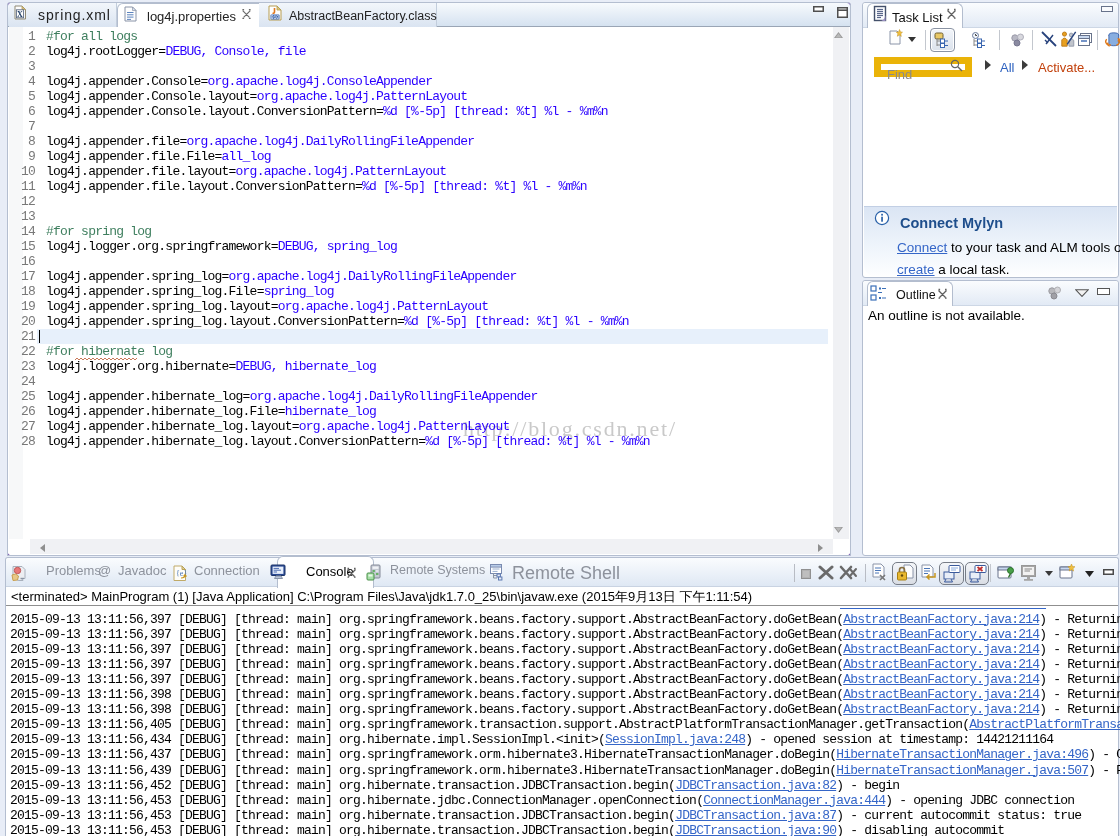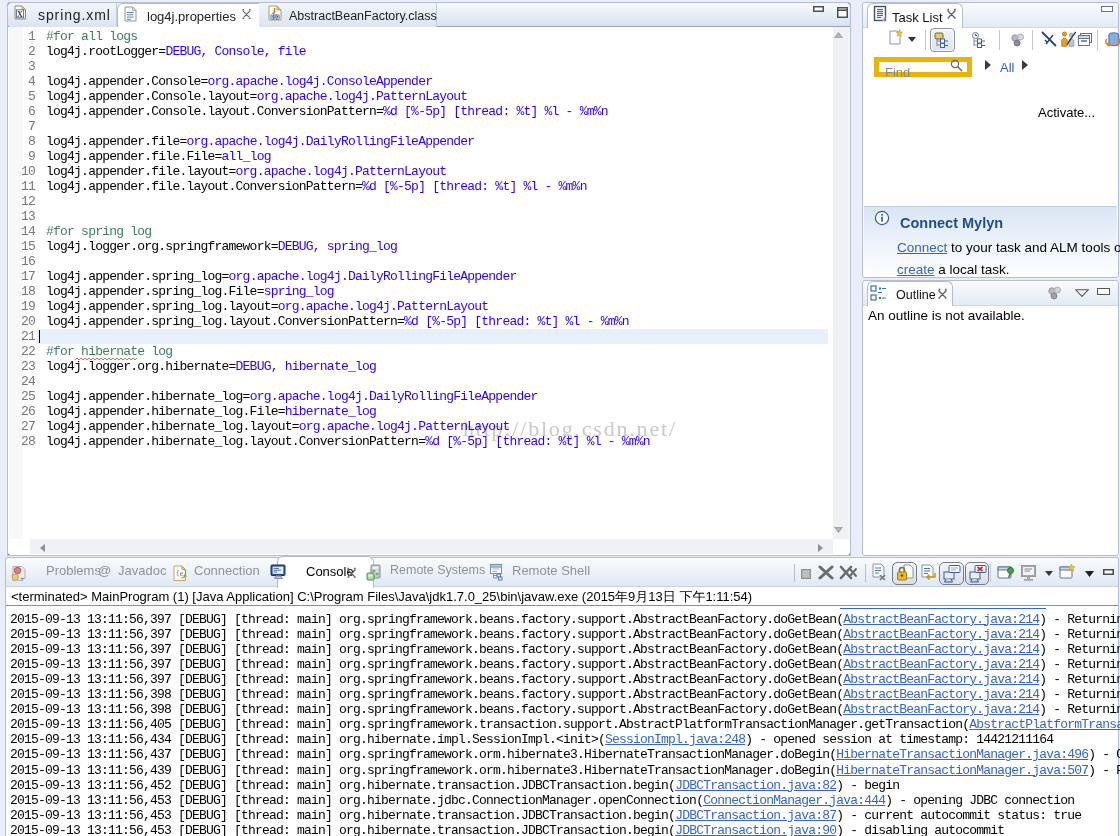--- a/index.html
+++ b/index.html
@@ -88,25 +88,25 @@
   </div>
 </div>
 
 <div id="tasklist" class="rpanel abs">
   <div class="phead">
     <div class="ptab" style="width:96px">
         <span style="position:absolute;left:24px;top:6px">Task List</span>
       </div>
   </div>
   <div id="tltoolbar" class="abs" style="left:0;top:26px;right:0;height:28px;"></div>
-  <div id="findbox" class="abs" style="left:11px;top:54px;width:98px;height:20px;border:5px solid #eab308;background:#fff;">
+  <div id="findbox" class="abs" style="left:11px;top:54px;width:98px;height:20px;border:7px solid #eab308;background:#fff;">
     <span style="position:absolute;left:6px;top:3px;font-size:13px;color:#8a8a8a;">Find</span>
   </div>
   <div class="abs" style="left:137px;top:57px;font-size:13px;color:#2e62c0;">All</div>
-  <div class="abs" style="left:175px;top:57px;font-size:13px;color:#000000;margin-top:45px;">Activate...</div>
+  <div class="abs" style="left:175px;top:57px;font-size:13px;color:#c2410c;">Activate...</div>
   <div id="mylyn" class="abs" style="left:1px;right:1px;top:203px;height:70px;border-top:1px solid #c2cfe4;
        background:linear-gradient(#dbe5f4,#eef4fb 55%,#fdfeff);border-radius:0 0 10px 10px;">
     <div style="position:absolute;left:36px;top:8px;font-size:14.5px;font-weight:bold;color:#1e4e8c;">Connect Mylyn</div>
     <div style="position:absolute;left:33px;top:30px;font-size:13.5px;color:#000;width:230px;line-height:22px;">
       <span class="lnk">Connect</span> to your task and ALM tools or <span class="lnk">create</span> a local task.
     </div>
   </div>
 </div>
 
 <div id="outline" class="rpanel abs">
@@ -118,21 +118,21 @@
   <div class="abs" style="left:5px;top:27px;font-size:13.5px;color:#000;">An outline is not available.</div>
 </div>
 
 <div id="console" class="abs">
   <div id="ctabs">
     <span class="ctab" style="left:40px">Problems</span>
     <span class="ctab" style="left:92px">@</span>
     <span class="ctab" style="left:112px">Javadoc</span>
     <span class="ctab" style="left:188px">Connection</span>
     <span class="ctab" style="left:384px;font-size:12.5px">Remote Systems</span>
-    <span class="ctab" style="left:506px;font-size:13px">Remote Shell</span>
+    <span class="ctab" style="left:506px;font-size:18px">Remote Shell</span>
     <div id="ctabcon">
         <span style="position:absolute;left:28px;top:7px;font-size:13px;color:#000;">Console</span>
       </div>
   </div>
   <div id="constatus">&lt;terminated&gt; MainProgram (1) [Java Application] C:\Program Files\Java\jdk1.7.0_25\bin\javaw.exe (2015年9月13日 下午1:11:54)</div>
   <div id="consep"></div>
   <div id="clip"></div>
   <div id="clog" class="cmono"><div class="lg">2015-09-13 13:11:56,397 [DEBUG] [thread: main] org.springframework.beans.factory.support.AbstractBeanFactory.doGetBean(<span class="lnk">AbstractBeanFactory.java:214</span>) - Returning cached instance of singleton bean</div><div class="lg">2015-09-13 13:11:56,397 [DEBUG] [thread: main] org.springframework.beans.factory.support.AbstractBeanFactory.doGetBean(<span class="lnk">AbstractBeanFactory.java:214</span>) - Returning cached instance of singleton bean</div><div class="lg">2015-09-13 13:11:56,397 [DEBUG] [thread: main] org.springframework.beans.factory.support.AbstractBeanFactory.doGetBean(<span class="lnk">AbstractBeanFactory.java:214</span>) - Returning cached instance of singleton bean</div><div class="lg">2015-09-13 13:11:56,397 [DEBUG] [thread: main] org.springframework.beans.factory.support.AbstractBeanFactory.doGetBean(<span class="lnk">AbstractBeanFactory.java:214</span>) - Returning cached instance of singleton bean</div><div class="lg">2015-09-13 13:11:56,397 [DEBUG] [thread: main] org.springframework.beans.factory.support.AbstractBeanFactory.doGetBean(<span class="lnk">AbstractBeanFactory.java:214</span>) - Returning cached instance of singleton bean</div><div class="lg">2015-09-13 13:11:56,398 [DEBUG] [thread: main] org.springframework.beans.factory.support.AbstractBeanFactory.doGetBean(<span class="lnk">AbstractBeanFactory.java:214</span>) - Returning cached instance of singleton bean</div><div class="lg">2015-09-13 13:11:56,398 [DEBUG] [thread: main] org.springframework.beans.factory.support.AbstractBeanFactory.doGetBean(<span class="lnk">AbstractBeanFactory.java:214</span>) - Returning cached instance of singleton bean</div><div class="lg">2015-09-13 13:11:56,405 [DEBUG] [thread: main] org.springframework.transaction.support.AbstractPlatformTransactionManager.getTransaction(<span class="lnk">AbstractPlatformTransactionManager.java:334</span>)</div><div class="lg">2015-09-13 13:11:56,434 [DEBUG] [thread: main] org.hibernate.impl.SessionImpl.&lt;init&gt;(<span class="lnk">SessionImpl.java:248</span>) - opened session at timestamp: 14421211164</div><div class="lg">2015-09-13 13:11:56,437 [DEBUG] [thread: main] org.springframework.orm.hibernate3.HibernateTransactionManager.doBegin(<span class="lnk">HibernateTransactionManager.java:496</span>) - Opened new Session</div><div class="lg">2015-09-13 13:11:56,439 [DEBUG] [thread: main] org.springframework.orm.hibernate3.HibernateTransactionManager.doBegin(<span class="lnk">HibernateTransactionManager.java:507</span>) - Preparing JDBC Connection</div><div class="lg">2015-09-13 13:11:56,452 [DEBUG] [thread: main] org.hibernate.transaction.JDBCTransaction.begin(<span class="lnk">JDBCTransaction.java:82</span>) - begin</div><div class="lg">2015-09-13 13:11:56,453 [DEBUG] [thread: main] org.hibernate.jdbc.ConnectionManager.openConnection(<span class="lnk">ConnectionManager.java:444</span>) - opening JDBC connection</div><div class="lg">2015-09-13 13:11:56,453 [DEBUG] [thread: main] org.hibernate.transaction.JDBCTransaction.begin(<span class="lnk">JDBCTransaction.java:87</span>) - current autocommit status: true</div><div class="lg">2015-09-13 13:11:56,453 [DEBUG] [thread: main] org.hibernate.transaction.JDBCTransaction.begin(<span class="lnk">JDBCTransaction.java:90</span>) - disabling autocommit</div></div>
 </div>
 

